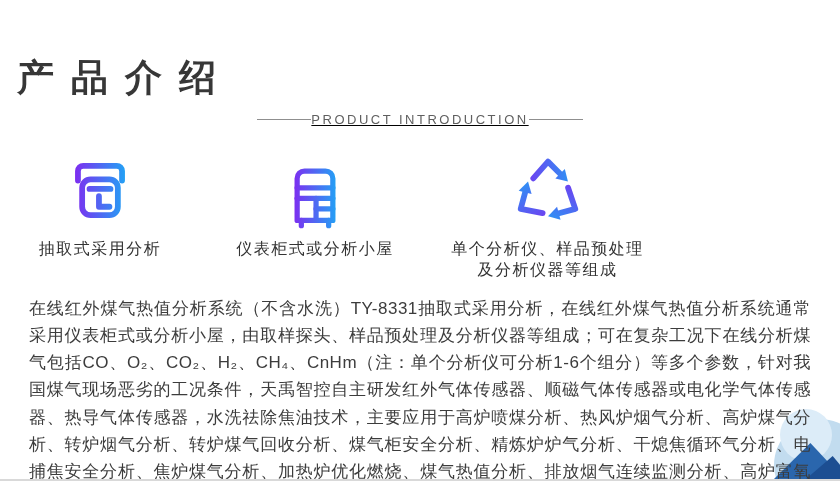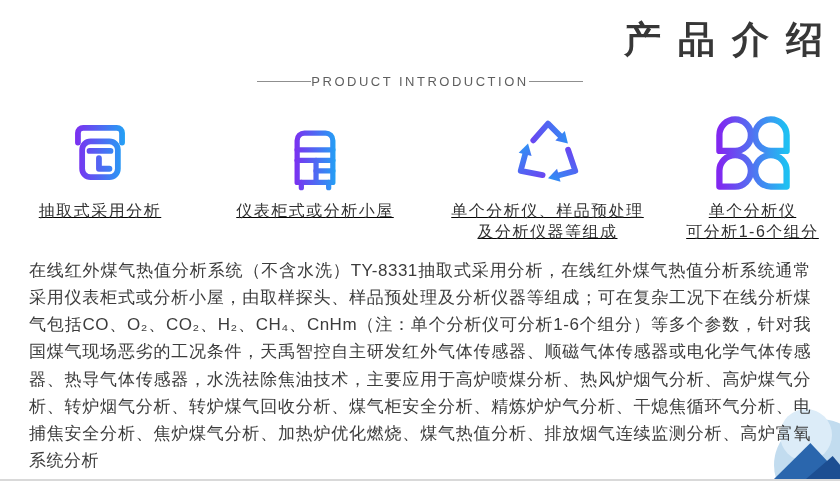--- a/index.html
+++ b/index.html
@@ -6,21 +6,21 @@
   html,body { background:#f3f3f3; }
   body { font-family:"Liberation Sans","DejaVu Sans",sans-serif; }
 
   .page {
     position:relative; width:840px; height:481px; margin:0 auto;
     background:#ffffff; overflow:hidden;
     border-bottom:2px solid #d9d9d9;
   }
 
   
-  .header { padding-top:20px; text-align:right; position:relative; z-index:2; }
+  .header { padding-top:58px; text-align:left; position:relative; z-index:2;text-decoration:underline; }
   .title {
     display:inline-block;
     font-size:37px; font-weight:600; color:#373737;
     letter-spacing:17px; margin-left:17px; 
     line-height:1.1;
   }
   .subtitle-row {
     margin-top:13px;
     display:flex; align-items:center; justify-content:center; gap:0;
   }
@@ -28,21 +28,21 @@
   .subtitle {
     font-size:13px; color:#5f5f5f; letter-spacing:2.5px; font-weight:400;
   }
 
   
   .features {
     margin-top:22px;
     display:grid; grid-template-columns:200px 230px 235px 175px;
     position:relative; z-index:2;
   }
-  .feature { display:flex; flex-direction:column; align-items:center;text-decoration:underline; }
+  .feature { display:flex; flex-direction:column; align-items:center; }
   .feature .icon-box { width:84px; height:84px; display:flex; align-items:center; justify-content:center; }
   .feature .caption {
     margin-top:5px;
     font-size:16px; color:#333333; letter-spacing:1.5px;
     text-align:center; line-height:1.35; white-space:pre-line;
   }
 
   
   .description {
     position:relative; z-index:2;
@@ -150,40 +150,20 @@
             <polygon points="59,31 56,19 47,28"></polygon>
             <polygon points="59,31 56,19 47,28" transform="rotate(120 40 42)"></polygon>
             <polygon points="59,31 56,19 47,28" transform="rotate(240 40 42)"></polygon>
           </g>
         </svg>
       </div>
       <div class="caption">单个分析仪、样品预处理
 及分析仪器等组成</div>
     </div>
 
-    <div class="feature">
-      <div class="icon-box">
-        <svg width="84" height="84" viewBox="0 0 80 80" fill="none">
-          <defs>
-            <linearGradient id="g4" x1="8" y1="40" x2="72" y2="40" gradientUnits="userSpaceOnUse">
-              <stop offset="0" stop-color="#8128f0"></stop>
-                <stop offset="1" stop-color="#1fc0f2"></stop>
-            </linearGradient>
-          </defs>
-          <g stroke="url(#g4)" stroke-width="6" stroke-linejoin="round">
-            <path d="M8,38 V23 A15,15 0 0 1 23,8 A15,15 0 0 1 38,23 A15,15 0 0 1 23,38 Z"></path>
-            <path d="M72,38 V23 A15,15 0 0 0 57,8 A15,15 0 0 0 42,23 A15,15 0 0 0 57,38 Z"></path>
-            <path d="M8,72 V57 A15,15 0 0 1 23,42 A15,15 0 0 1 38,57 A15,15 0 0 1 23,72 Z"></path>
-            <path d="M72,72 V57 A15,15 0 0 0 57,42 A15,15 0 0 0 42,57 A15,15 0 0 0 57,72 Z"></path>
-          </g>
-        </svg>
-      </div>
-      <div class="caption">单个分析仪
-可分析1-6个组分</div>
-    </div>
 
   </div>
 
   <div class="description">在线红外煤气热值分析系统（不含水洗）TY-8331抽取式采用分析，在线红外煤气热值分析系统通常采用仪表柜式或分析小屋，由取样探头、样品预处理及分析仪器等组成；可在复杂工况下在线分析煤气包括CO、O₂、CO₂、H₂、CH₄、CnHm（注：单个分析仪可分析1-6个组分）等多个参数，针对我国煤气现场恶劣的工况条件，天禹智控自主研发红外气体传感器、顺磁气体传感器或电化学气体传感器、热导气体传感器，水洗祛除焦油技术，主要应用于高炉喷煤分析、热风炉烟气分析、高炉煤气分析、转炉烟气分析、转炉煤气回收分析、煤气柜安全分析、精炼炉炉气分析、干熄焦循环气分析、电捕焦安全分析、焦炉煤气分析、加热炉优化燃烧、煤气热值分析、排放烟气连续监测分析、高炉富氧系统分析</div>
 
   <div class="decoration">
     <div class="deco-circle-big"></div>
     <div class="deco-circle-light"></div>
     <div class="deco-triangle-main"></div>
     <div class="deco-triangle-dark"></div>

